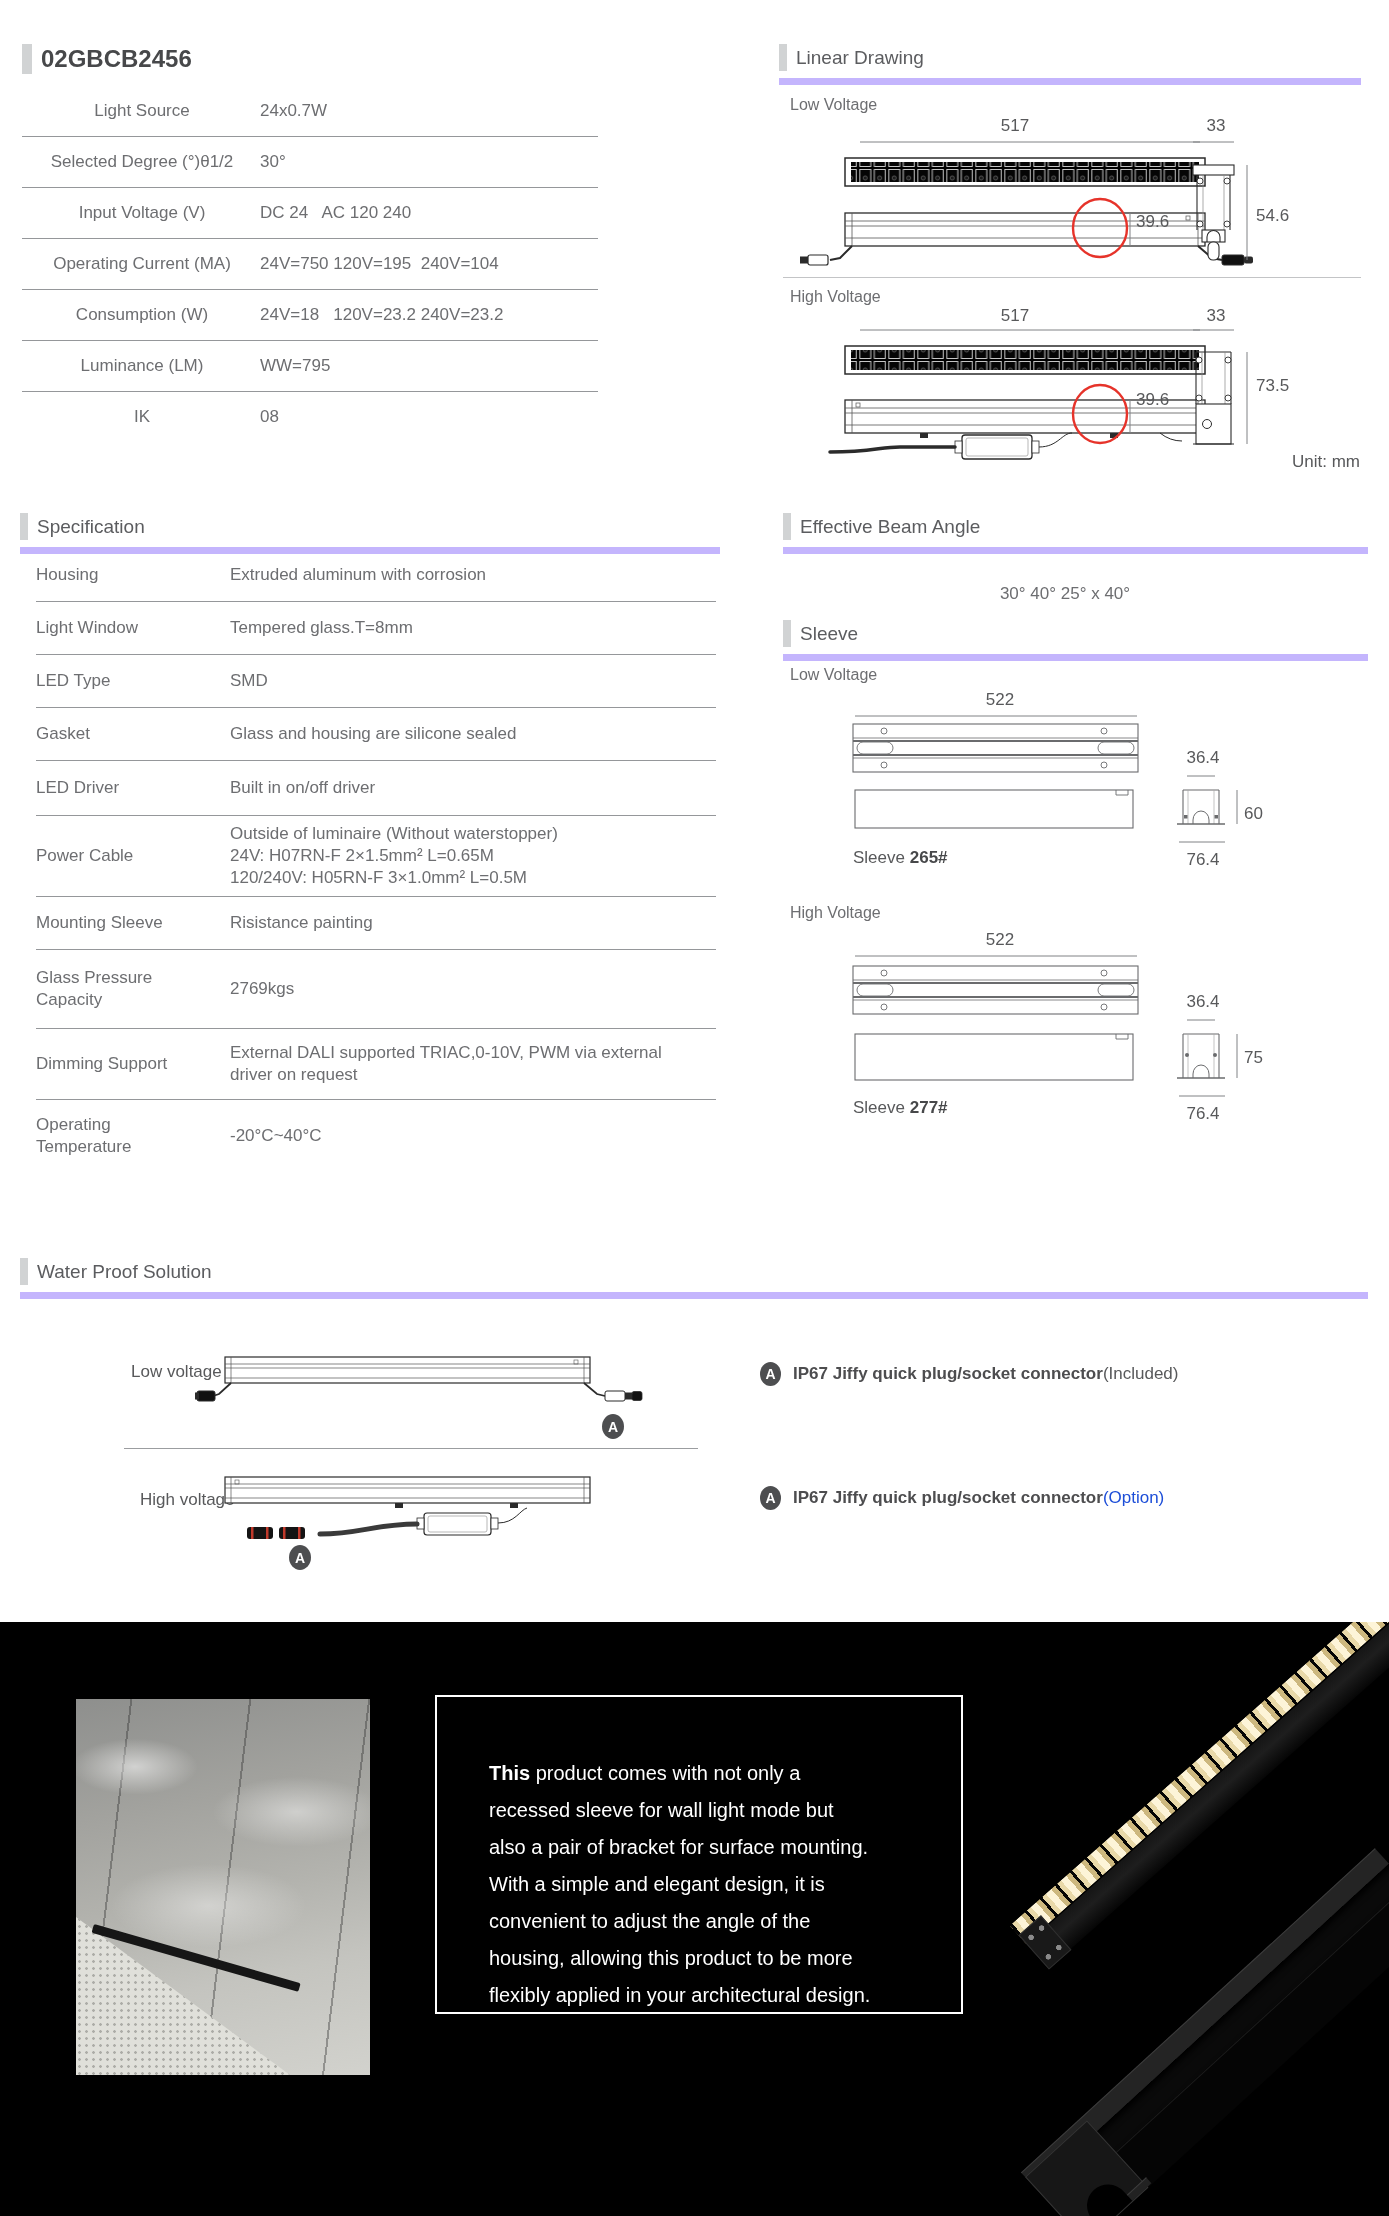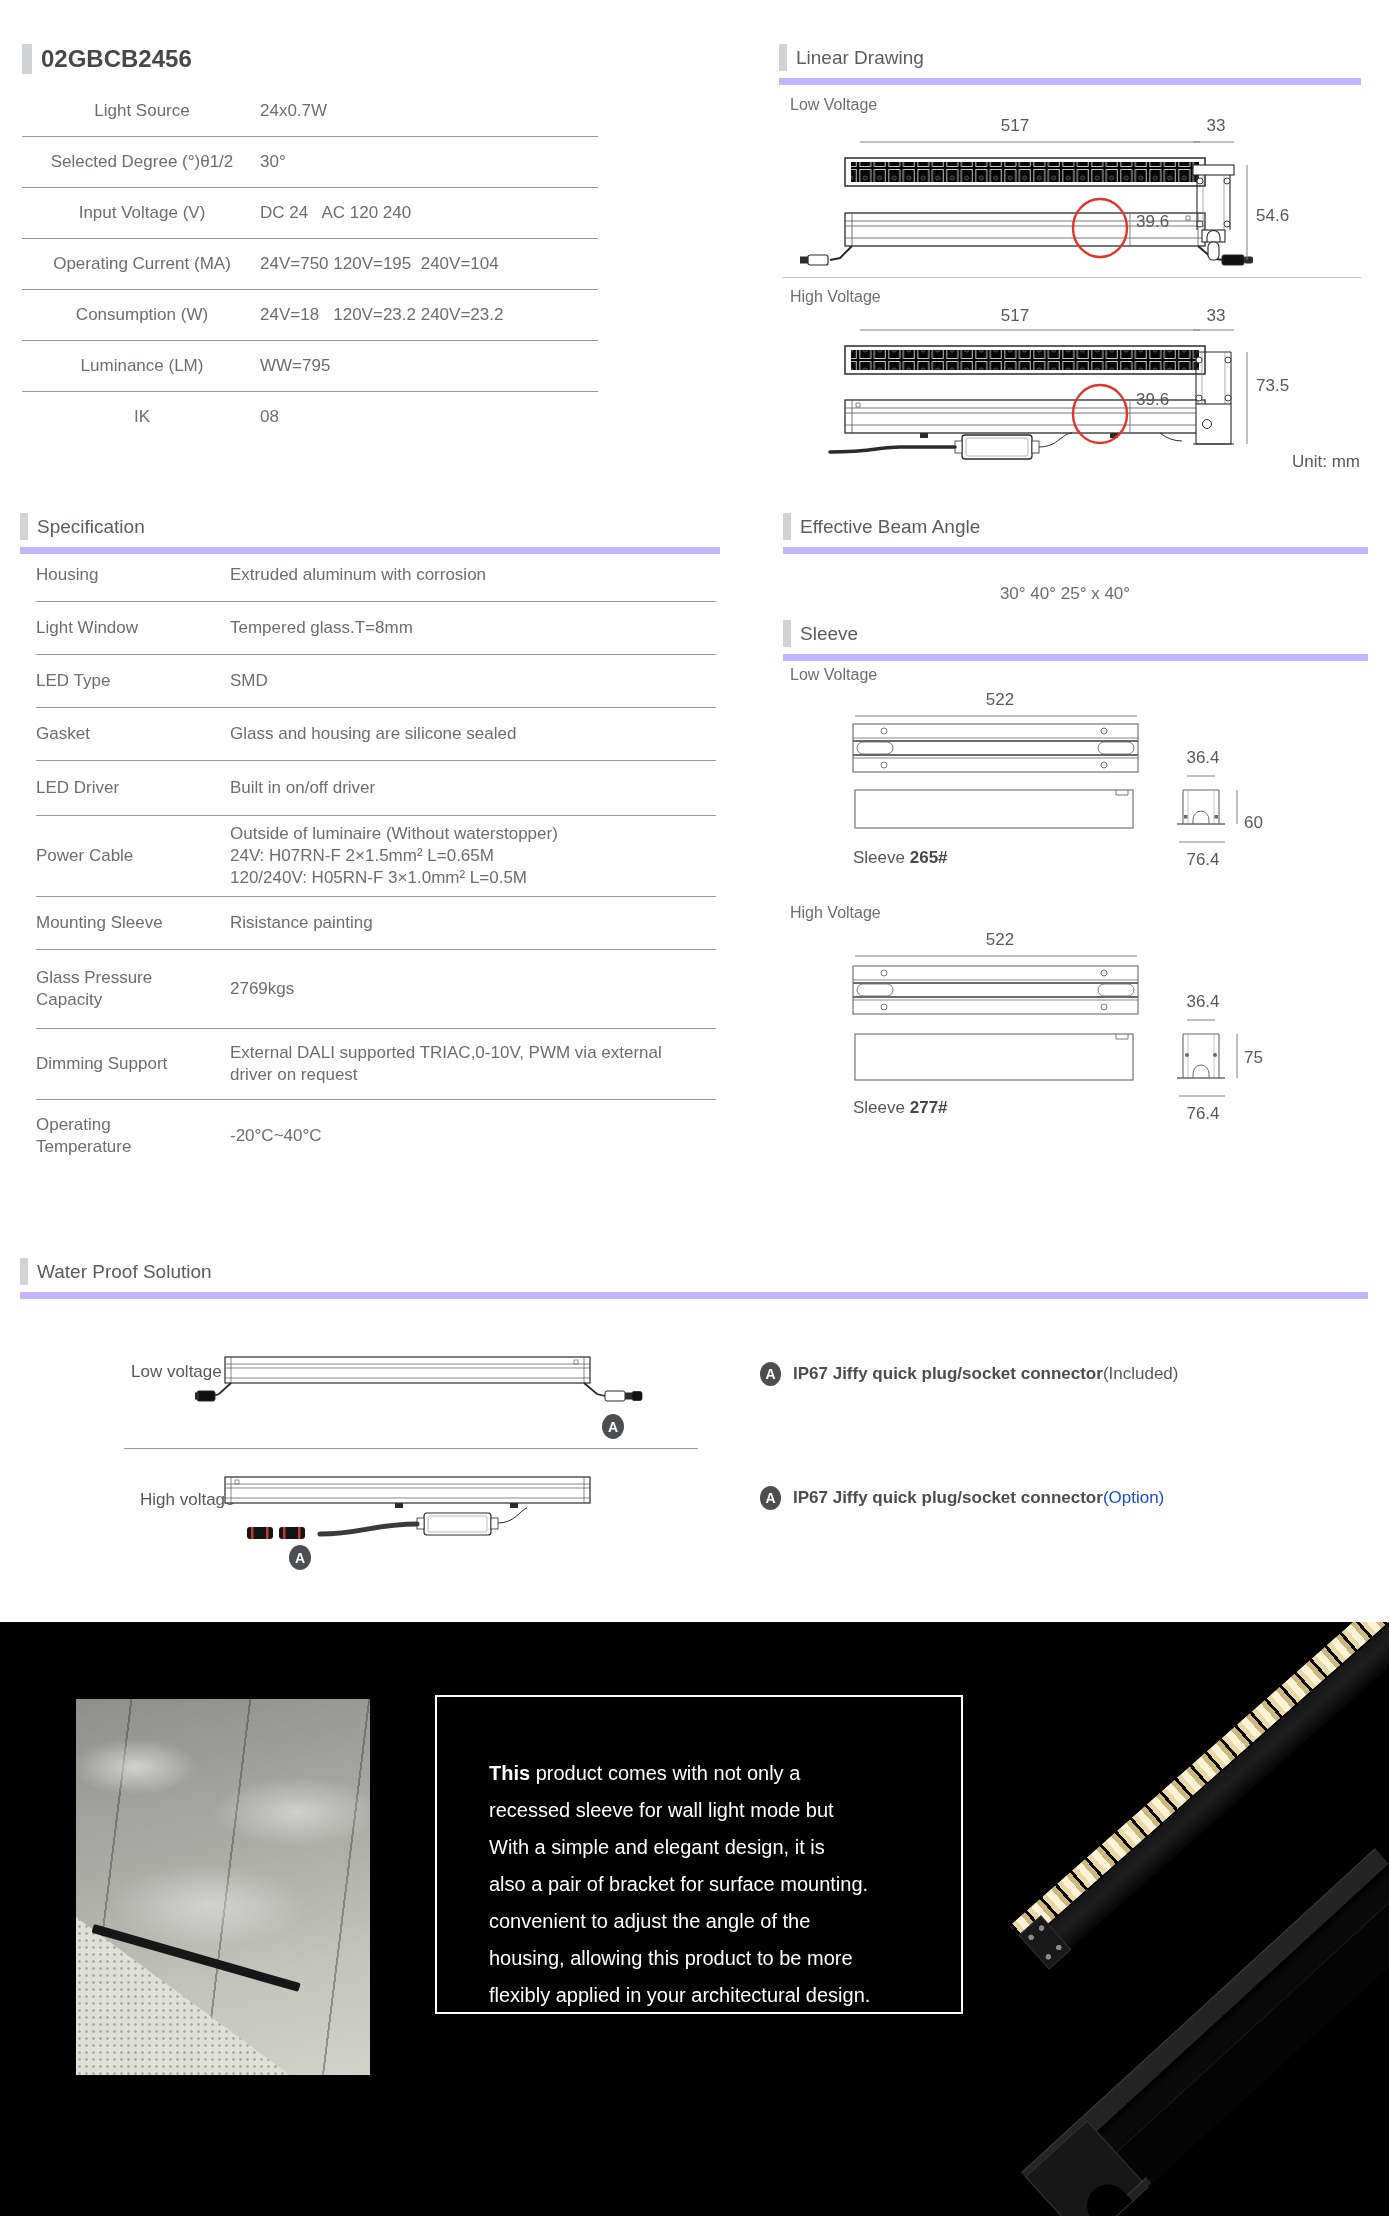--- a/index.html
+++ b/index.html
@@ -309,21 +309,21 @@
     <line x1="414" y1="106" x2="414" y2="140" stroke="#aaa" stroke-width="0.7"></line>
     <rect x="384" y="131" width="3.5" height="3.5" fill="#6a6b6d"></rect>
     <rect x="414.5" y="131" width="3.5" height="3.5" fill="#6a6b6d"></rect>
     <path d="M393,140 v-4 a8,9 0 0 1 16,0 v4" fill="none" stroke="#6a6b6d" stroke-width="1"></path>
     <line x1="377" y1="140" x2="425" y2="140" stroke="#6a6b6d" stroke-width="1.5"></line>
     <line x1="437" y1="106" x2="437" y2="140" stroke="#808285" stroke-width="1"></line>
     <line x1="379" y1="158" x2="425" y2="158" stroke="#808285" stroke-width="1"></line>
   </svg>
   <div class="dim ctr" style="left:960px;top:690px;width:80px;">522</div>
   <div class="dim ctr" style="left:1179px;top:748px;width:48px;">36.4</div>
-  <div class="dim" style="left:1244px;top:804px;margin-top:9px;">60</div>
+  <div class="dim" style="left:1244px;top:804px;">60</div>
   <div class="dim ctr" style="left:1177px;top:850px;width:52px;">76.4</div>
   <div class="sleeve-name" style="left:853px;top:848px;"><span>Sleeve</span>&nbsp;<b>265#</b></div>
 
   <div class="smlbl" style="left:790px;top:904px;">High Voltage</div>
   <svg style="left:800px;top:922px;" width="589" height="210" viewBox="0 0 589 210">
     <line x1="55" y1="34" x2="337" y2="34" stroke="#808285" stroke-width="1"></line>
     <rect x="53" y="44" width="285" height="48" fill="#fff" stroke="#6a6b6d" stroke-width="1.1"></rect>
     <line x1="53" y1="58" x2="338" y2="58" stroke="#6a6b6d" stroke-width="0.8"></line>
     <line x1="53" y1="61" x2="338" y2="61" stroke="#6a6b6d" stroke-width="1.8"></line>
     <line x1="53" y1="75" x2="338" y2="75" stroke="#6a6b6d" stroke-width="1.8"></line>
@@ -420,22 +420,22 @@
     <div class="photo">
       <div class="seams"></div>
       <div class="drift"></div>
       <div class="ledge"></div>
       <div class="fixture"></div>
     </div>
 
     <div class="desc-box">
       <div class="dline"><b>This</b><span> product comes with not only a</span></div>
       <div class="dline">recessed sleeve for wall light mode but</div>
+      <div class="dline">also a pair of bracket for surface mounting.</div>
       <div class="dline">With a simple and elegant design, it is</div>
-      <div class="dline">also a pair of bracket for surface mounting.</div>
       <div class="dline">convenient to adjust the angle of the</div>
       <div class="dline">housing, allowing this product to be more</div>
       <div class="dline">flexibly applied in your architectural design.</div>
     </div>
 
     <div class="bar1">
       <div class="led-strip"></div>
       <div class="bar-body"></div>
       <div class="end-cap"></div>
     </div>

